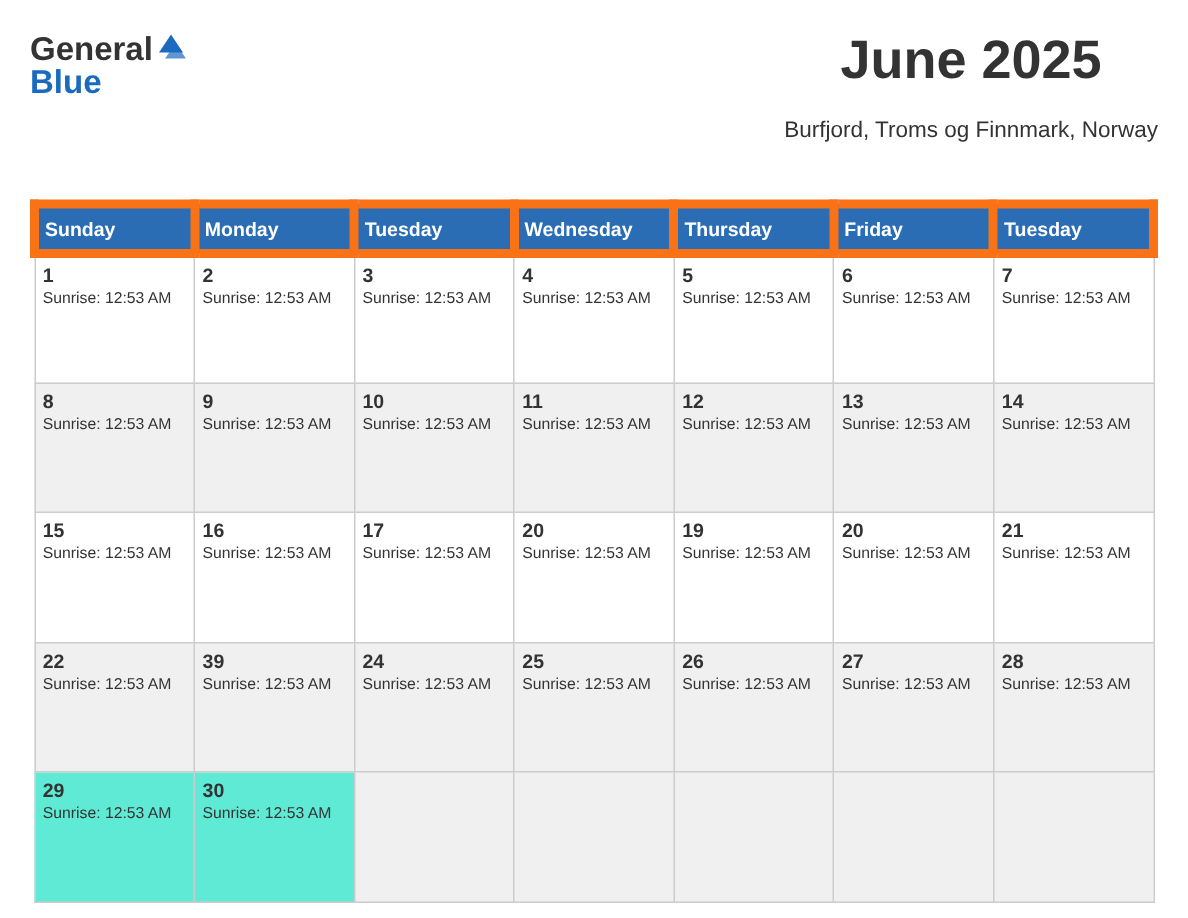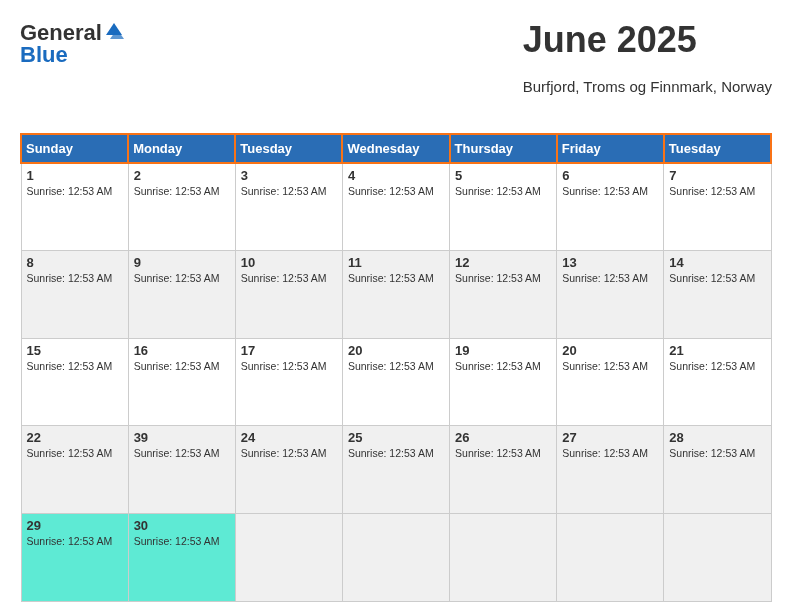--- a/index.html
+++ b/index.html
@@ -40,21 +40,21 @@
     .logo-blue { color: #1a6bbf; font-weight: bold; }
     .logo-icon {
       width: 20px;
       height: 20px;
       margin-left: 2px;
       margin-right: 0;
       position: relative;
       top: -2px;
     }
     .title-block {
-      text-align: left;
+      text-align: center;
     }
     .month-year {
       font-size: 36px;
       font-weight: bold;
       color: #333;
       line-height: 1.1;
     }
     .location {
       font-size: 15px;
       color: #333;
@@ -65,21 +65,21 @@
       border-collapse: collapse;
       flex: 1;
     }
     .calendar th {
       background-color: #2a6db5;
       color: #fff;
       font-size: 13px;
       font-weight: bold;
       padding: 6px 4px;
       text-align: left;
-      border: 2px solid #f97316;
+      border: 6px solid #f97316;
     }
     .calendar td {
       border: 1px solid #ccc;
       vertical-align: top;
       padding: 4px 5px;
       width: calc(100% / 7);
       background: #fff;
       height: 78px;
     }
     .calendar tr:nth-child(even) td {

